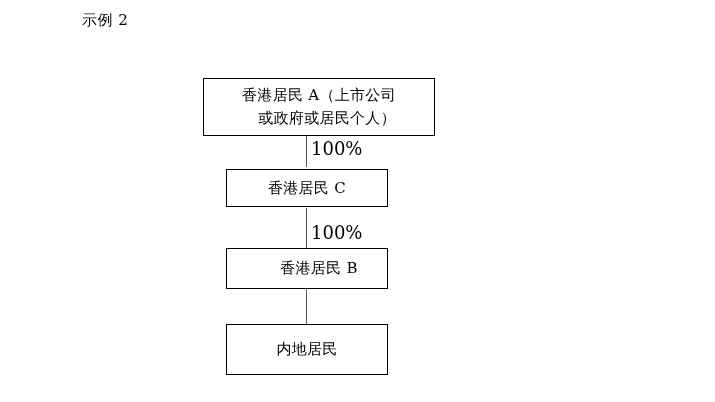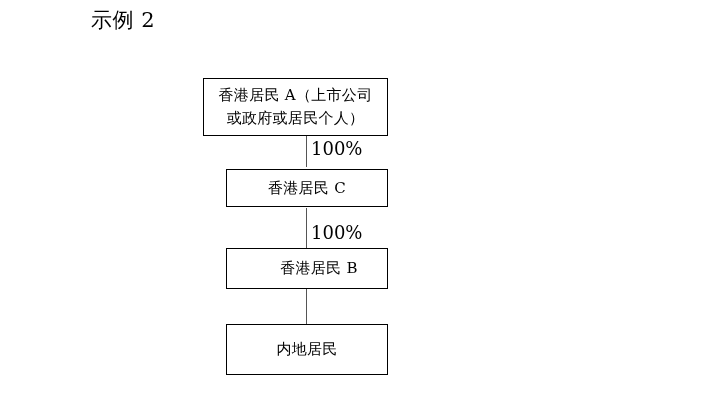--- a/index.html
+++ b/index.html
@@ -13,25 +13,24 @@
     position: relative;
     font-family: "DejaVu Serif", "Liberation Serif", serif;
     color: #000000;
     overflow: hidden;
   }
 
   .diagram-title {
     position: absolute;
     left: 82px;
     top: 10px;
-    font-size: 21px;
+    font-size: 15px;
     line-height: 20px;
     white-space: nowrap;
     letter-spacing: 0.5px;
-    margin-left: 9px;
   }
 
   .node-box {
     position: absolute;
     box-sizing: border-box;
     border: 1px solid #000000;
     background: #ffffff;
     display: flex;
     align-items: center;
     justify-content: center;
@@ -44,22 +43,23 @@
   .node-box .node-label {
     display: block;
     white-space: pre-line;
     padding: 0 4px;
   }
 
   
   #node-a {
     left: 203px;
     top: 78px;
-    width: 185px;
+    width: 232px;
     height: 58px;
+    text-align: right;
   }
 
   
   #node-c {
     left: 226px;
     top: 169px;
     width: 162px;
     height: 38px;
   }
 

